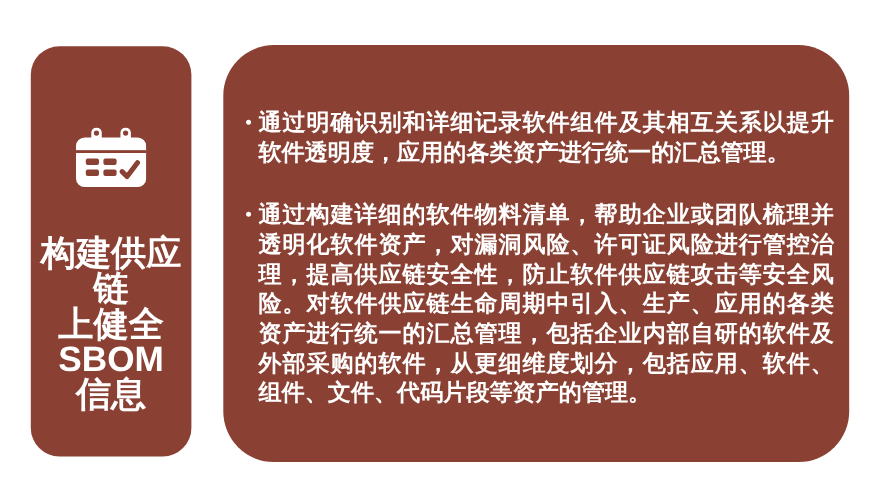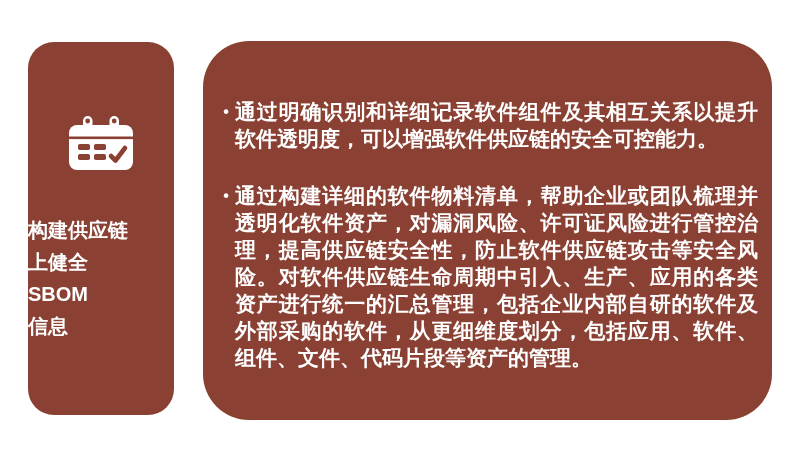--- a/index.html
+++ b/index.html
@@ -31,23 +31,23 @@
     margin-top: 74px;
     width: 64px;
     height: 56px;
     flex: 0 0 auto;
   }
   .card-title {
     margin-top: 42px;
     width: 100%;
     color: #ffffff;
     font-weight: bold;
-    font-size: 20px;
+    font-size: 32px;
     line-height: 32px;
-    text-align: left;
+    text-align: center;
     white-space: pre-line;
   }
   
   .right-panel {
     position: absolute;
     left: 203px;
     top: 41px;
     width: 569px;
     height: 379px;
     background: #8A4133;
@@ -109,21 +109,21 @@
     <div class="card-title">构建供应链
 上健全
 SBOM
 信息</div>
   </div>
 
   <div class="right-panel">
     <ul class="bullet-list">
       <li class="bullet-item">
         <span class="bullet-marker">•</span>
-        <span class="bullet-text">通过明确识别和详细记录软件组件及其相互关系以提升软件透明度，可以增强软件供应链的安全可控能力。</span>
+        <span class="bullet-text">通过明确识别和详细记录软件组件及其相互关系以提升软件透明度，应用的各类资产进行统一的汇总管理。</span>
       </li>
       <li class="bullet-item">
         <span class="bullet-marker">•</span>
         <span class="bullet-text">通过构建详细的软件物料清单，帮助企业或团队梳理并透明化软件资产，对漏洞风险、许可证风险进行管控治理，提高供应链安全性，防止软件供应链攻击等安全风险。对软件供应链生命周期中引入、生产、应用的各类资产进行统一的汇总管理，包括企业内部自研的软件及外部采购的软件，从更细维度划分，包括应用、软件、组件、文件、代码片段等资产的管理。</span>
       </li>
     </ul>
   </div>
 
 </div>
 

